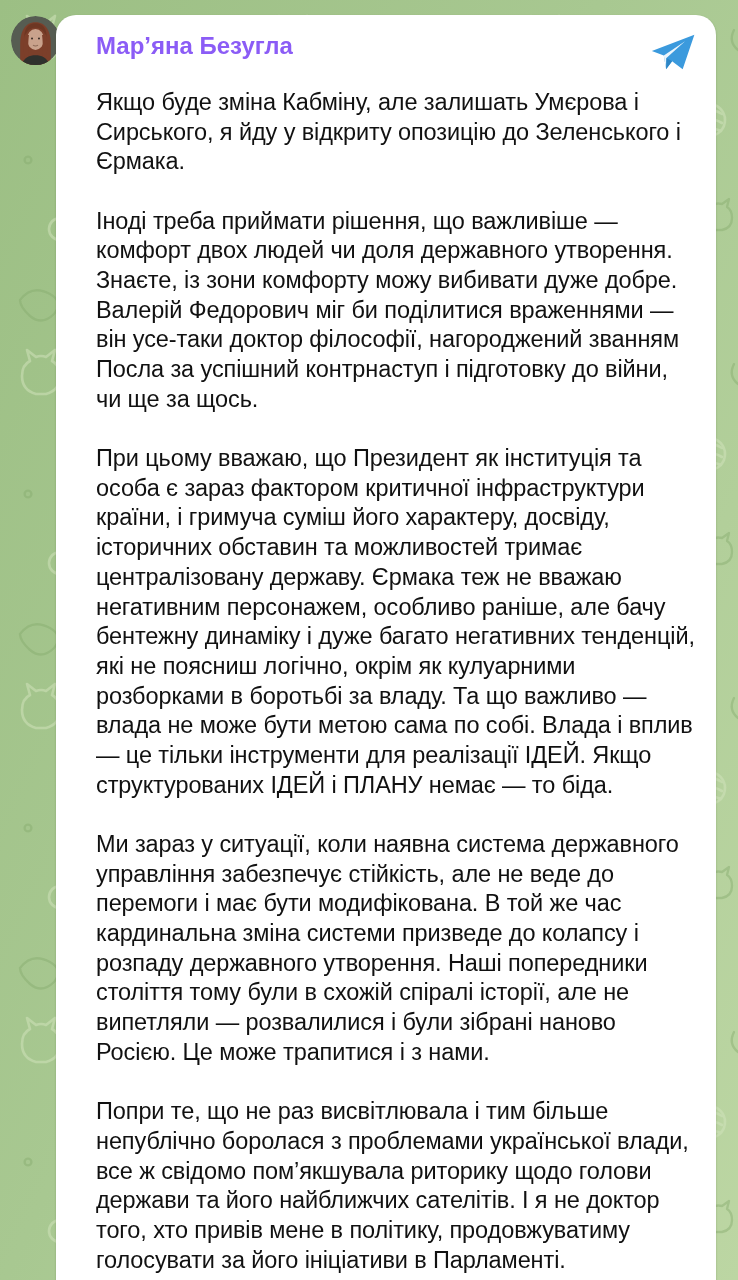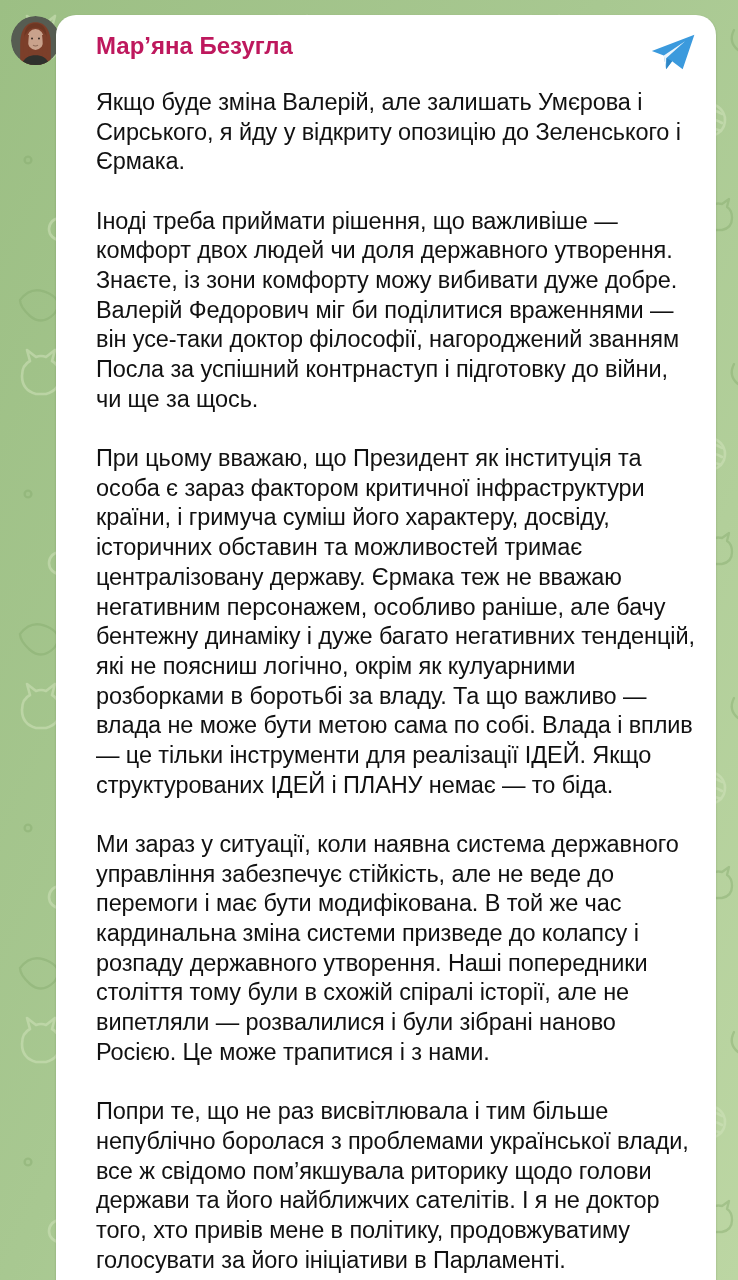--- a/index.html
+++ b/index.html
@@ -20,21 +20,21 @@
     position:absolute;left:56px;top:15px;width:660px;bottom:-26px;
     background:#ffffff;border-radius:20px;
     box-shadow:0 1px 2px rgba(55,80,40,.35);
     box-sizing:border-box;
     padding:16px 20px 30px 40px;
   }
   .bubble-header{
     display:flex;justify-content:space-between;align-items:flex-start;
   }
   .author{
-    color:#be185d;font-size:24px;font-weight:700;line-height:30px;
+    color:#8b5cf6;font-size:24px;font-weight:700;line-height:30px;
     cursor:pointer;
   }
   .plane{width:46px;height:42px;margin-top:2px;flex:0 0 auto;cursor:pointer;}
   .plane svg{display:block;width:46px;height:42px;}
   .msg-body{color:#111111;}
   .msg-body p{
     margin:29.5px 0 0 0;
     font-size:23.5px;line-height:29.7px;
     letter-spacing:-0.1px;
     white-space:normal;
@@ -94,21 +94,21 @@
       <span class="author">Мар’яна Безугла</span>
       <span class="plane">
         <svg viewBox="0 0 40 36">
           <path d="M38.6 1.2 L1.6 15.4 L12.0 19.2 L14.0 31.2 L19.2 24.4 L28.4 31.2 Z" fill="#3b9add"></path>
           <path d="M12.0 19.2 L30.5 7.0 L14.3 21.4 L14.0 31.2 Z" fill="#ffffff" opacity="0.9"></path>
           <path d="M14.3 21.4 L19.2 24.4 L14.0 31.2 Z" fill="#2d86c6"></path>
         </svg>
       </span>
     </div>
     <div class="msg-body">
-      <p>Якщо буде зміна Валерій, але залишать Умєрова і Сирського, я йду у відкриту опозицію до Зеленського і Єрмака.</p>
+      <p>Якщо буде зміна Кабміну, але залишать Умєрова і Сирського, я йду у відкриту опозицію до Зеленського і Єрмака.</p>
       <p>Іноді треба приймати рішення, що важливіше — комфорт двох людей чи доля державного утворення. Знаєте, із зони комфорту можу вибивати дуже добре. Валерій Федорович міг би поділитися враженнями — він усе-таки доктор філософії, нагороджений званням Посла за успішний контрнаступ і підготовку до війни, чи ще за щось.</p>
       <p>При цьому вважаю, що Президент як інституція та особа є зараз фактором критичної інфраструктури країни, і гримуча суміш його характеру, досвіду, історичних обставин та можливостей тримає централізовану державу. Єрмака теж не вважаю негативним персонажем, особливо раніше, але бачу бентежну динаміку і дуже багато негативних тенденцій, які не поясниш логічно, окрім як кулуарними розборками в боротьбі за владу. Та що важливо — влада не може бути метою сама по собі. Влада і вплив — це тільки інструменти для реалізації ІДЕЙ. Якщо структурованих ІДЕЙ і ПЛАНУ немає — то біда.</p>
       <p>Ми зараз у ситуації, коли наявна система державного управління забезпечує стійкість, але не веде до перемоги і має бути модифікована. В той же час кардинальна зміна системи призведе до колапсу і розпаду державного утворення. Наші попередники століття тому були в схожій спіралі історії, але не випетляли — розвалилися і були зібрані наново Росією. Це може трапитися і з нами.</p>
       <p>Попри те, що не раз висвітлювала і тим більше непублічно боролася з проблемами української влади, все ж свідомо пом’якшувала риторику щодо голови держави та його найближчих сателітів. І я не доктор того, хто привів мене в політику, продовжуватиму голосувати за його ініціативи в Парламенті.</p>
     </div>
   </div>
 
 </div>
 
 </body></html>

